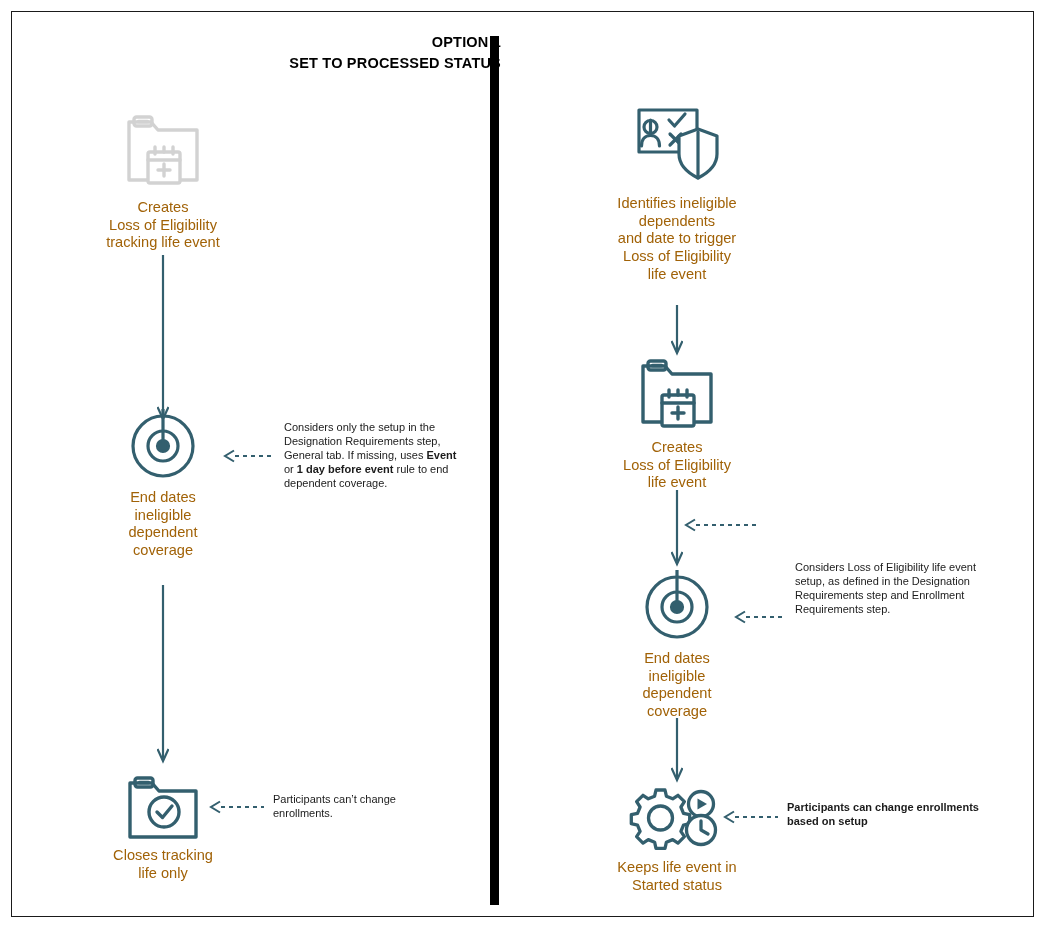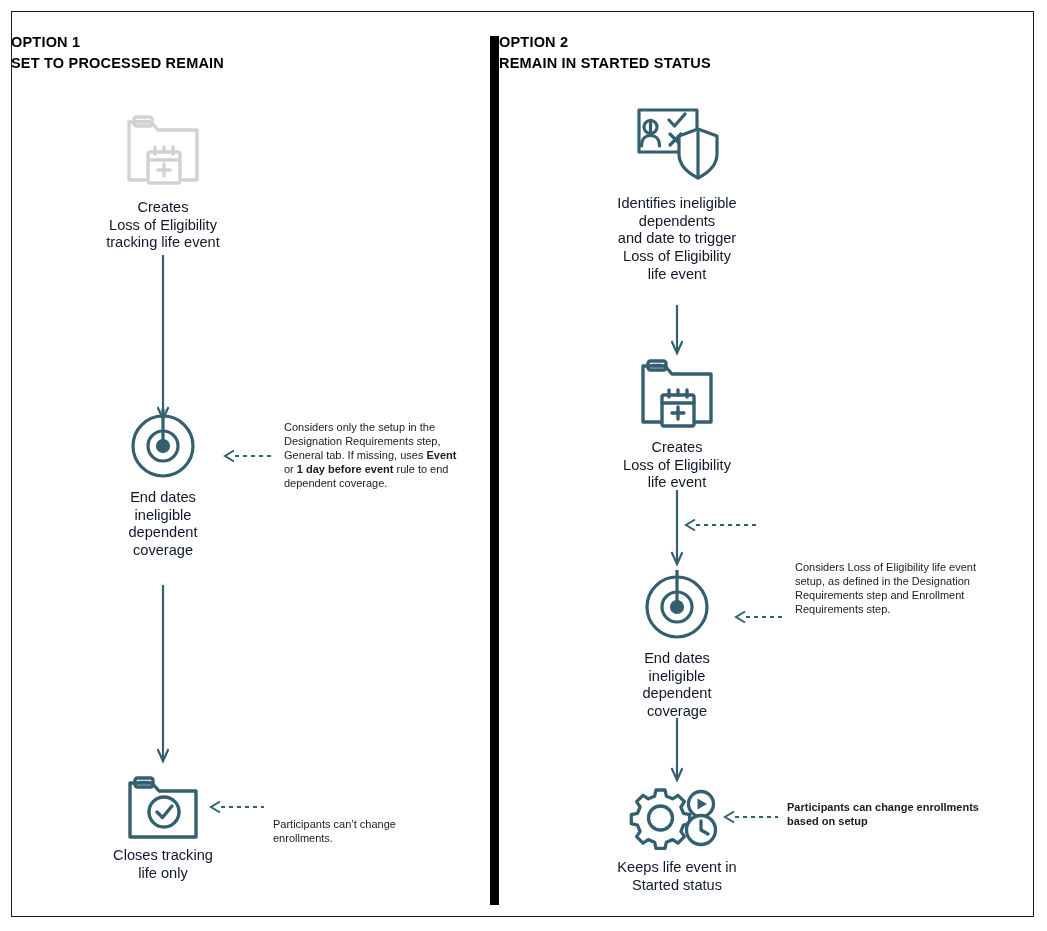--- a/index.html
+++ b/index.html
@@ -41,21 +41,21 @@
     height: 931px;
   }
   #col-left  { left: 11px; }
   #col-right { left: 499px; }
 
   .col-title {
     position: absolute;
     top: 32px;
     left: 0;
     width: 100%;
-    text-align: left;
+    text-align: right;
     font-size: 14.5px;
     font-weight: bold;
     color: #000000;
     line-height: 1.45;
     letter-spacing: 0.2px;
   }
 
   
   .node {
     position: absolute;
@@ -65,21 +65,21 @@
   .node .icon-wrap {
     display: flex;
     justify-content: center;
     align-items: flex-end;
     height: 86px;
   }
   .node .node-label {
     margin-top: 5px;
     font-size: 14.6px;
     line-height: 1.21;
-    color: #0f172a;
+    color: #a16207;
     white-space: pre-line;
   }
 
   
   .vline {
     position: absolute;
     width: 12px;
   }
   .vline svg { display: block; }
 
@@ -99,21 +99,21 @@
 </head>
 <body>
 
 <div id="canvas">
 
   <div class="frame"></div>
   <div class="divider"></div>
 
   <div class="column" id="col-left">
 
-    <div class="col-title"><span>OPTION 1</span><br><span>SET TO PROCESSED REMAIN</span></div>
+    <div class="col-title"><span>OPTION 1</span><br><span>SET TO PROCESSED STATUS</span></div>
 
     <div class="node" style="left:47px; top:108px;">
       <div class="icon-wrap">
         <svg width="90" height="86" viewBox="0 0 90 86">
           <g fill="none" stroke="#d2d2d2" stroke-width="3.4" stroke-linejoin="round" stroke-linecap="round">
             <path d="M11 14 h22 l7 8 h39 v50 h-68 z"></path>
             <rect x="16" y="9" width="18" height="9" rx="2.5"></rect>
             <line x1="20.5" y1="13.5" x2="29.5" y2="13.5"></line>
           </g>
           <g fill="#ffffff" stroke="#d2d2d2" stroke-width="3.4" stroke-linejoin="round" stroke-linecap="round">
@@ -190,29 +190,28 @@
       <div class="node-label">Closes tracking
 life only</div>
     </div>
 
     <div class="dashline" style="left:198px; top:800px;">
       <svg width="55" height="14">
         <line x1="12" y1="7" x2="55" y2="7" stroke="#335f6e" stroke-width="2" stroke-dasharray="4,4"></line>
         <polyline points="11,1.5 2,7 11,12.5" fill="none" stroke="#335f6e" stroke-width="2"></polyline>
       </svg>
     </div>
-    <div class="callout" style="left:262px; top:792px; width:170px;margin-top:25px;">
+    <div class="callout" style="left:262px; top:792px; width:170px;">
       <span>Participants can’t change enrollments.</span>
     </div>
 
   </div>
 
   <div class="column" id="col-right">
 
-    <div class="col-title"><span>OPTION 2</span><br><span>REMAIN IN STARTED STATUS</span></div>
 
     <div class="node" style="left:73px; top:106px;">
       <div class="icon-wrap" style="height:84px;">
         <svg width="100" height="84" viewBox="0 0 100 84">
           <g fill="none" stroke="#335f6e" stroke-width="3.2" stroke-linejoin="round" stroke-linecap="round">
             <rect x="12" y="4" width="58" height="42"></rect>
             <path d="M30 21 a6.5 6.5 0 1 1 -13 0 a6.5 6.5 0 1 1 13 0"></path>
             <path d="M14.5 40 c0-7 4-10.5 9-10.5 c5 0 9 3.5 9 10.5"></path>
             <line x1="23.5" y1="14" x2="23.5" y2="28"></line>
             <polyline points="42,14 47.5,20 58,8"></polyline>

